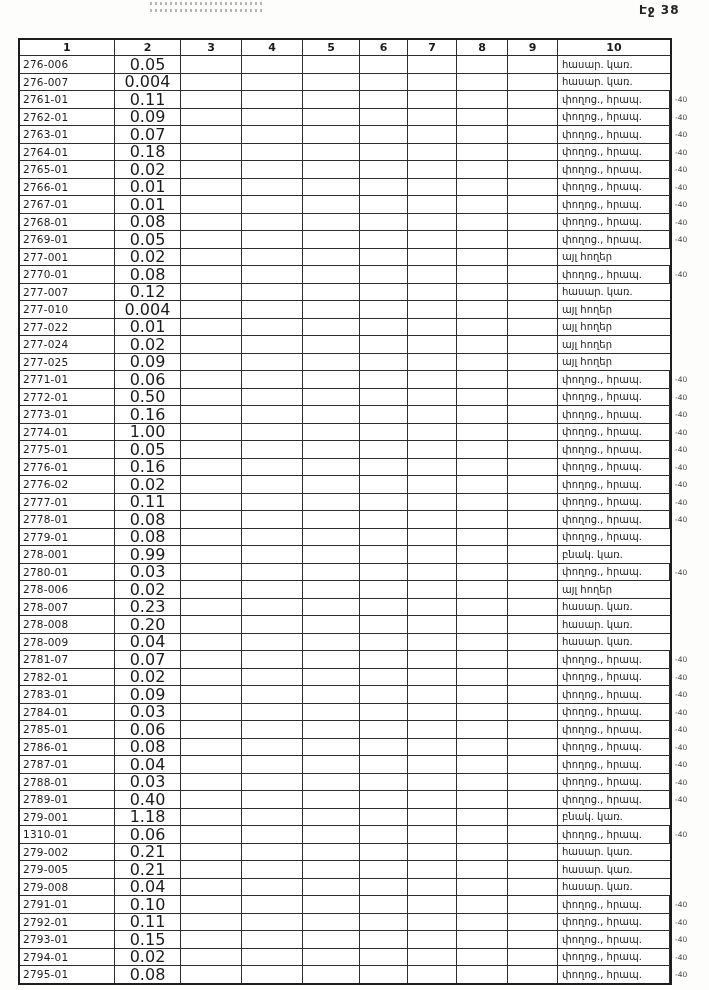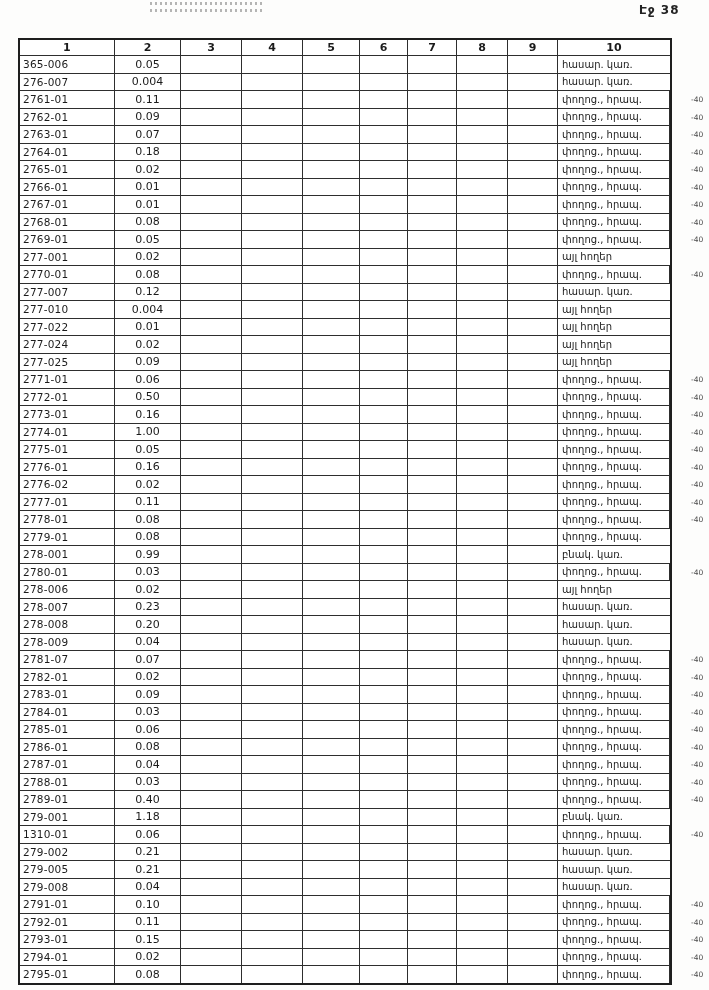--- a/index.html
+++ b/index.html
@@ -35,29 +35,29 @@
   .trow { display:flex; height:17.5px; border-top:1px solid #2e2e2e; position:relative; }
 
   .cell {
     border-right:1px solid #2e2e2e;
     overflow:hidden; white-space:nowrap;
     display:flex; align-items:center;
   }
   .cell:last-child { border-right:none; }
 
   .c1 { width:95px; padding-left:3px; font-size:10.5px; letter-spacing:.2px; }
-  .c2 { width:66px; justify-content:center; font-size:11px; }
+  .c2 { width:66px; justify-content:center; font-size:16px; }
   .c3 { width:61px; } .c4 { width:61px; } .c5 { width:57px; }
   .c6 { width:48px; } .c7 { width:49px; } .c8 { width:51px; } .c9 { width:50px; }
   .c10 { flex:1; padding-left:4px; font-size:10px; }
 
   .th { justify-content:center; font-weight:bold; font-size:11px; padding-left:0; }
 
   .note {
-    position:absolute; left:100%; margin-left:21px;
+    position:absolute; left:100%; margin-left:5px;
     top:50%; transform:translateY(-50%);
     font-size:7.5px; color:#4a4a4a; white-space:nowrap;
   }
 </style>
 </head>
 <body>
 
 <div class="page">
 
   <div class="top-smudge">
@@ -75,21 +75,21 @@
         <div class="cell th c4">4</div>
         <div class="cell th c5">5</div>
         <div class="cell th c6">6</div>
         <div class="cell th c7">7</div>
         <div class="cell th c8">8</div>
         <div class="cell th c9">9</div>
         <div class="cell th c10">10</div>
       </div>
     <div id="tbody">
         <div class="trow">
-          <div class="cell c1">365-006</div>
+          <div class="cell c1">276-006</div>
           <div class="cell c2">0.05</div>
           <div class="cell c3"></div>
           <div class="cell c4"></div>
           <div class="cell c5"></div>
           <div class="cell c6"></div>
           <div class="cell c7"></div>
           <div class="cell c8"></div>
           <div class="cell c9"></div>
           <div class="cell c10">հասար. կառ.</div>
         </div>

